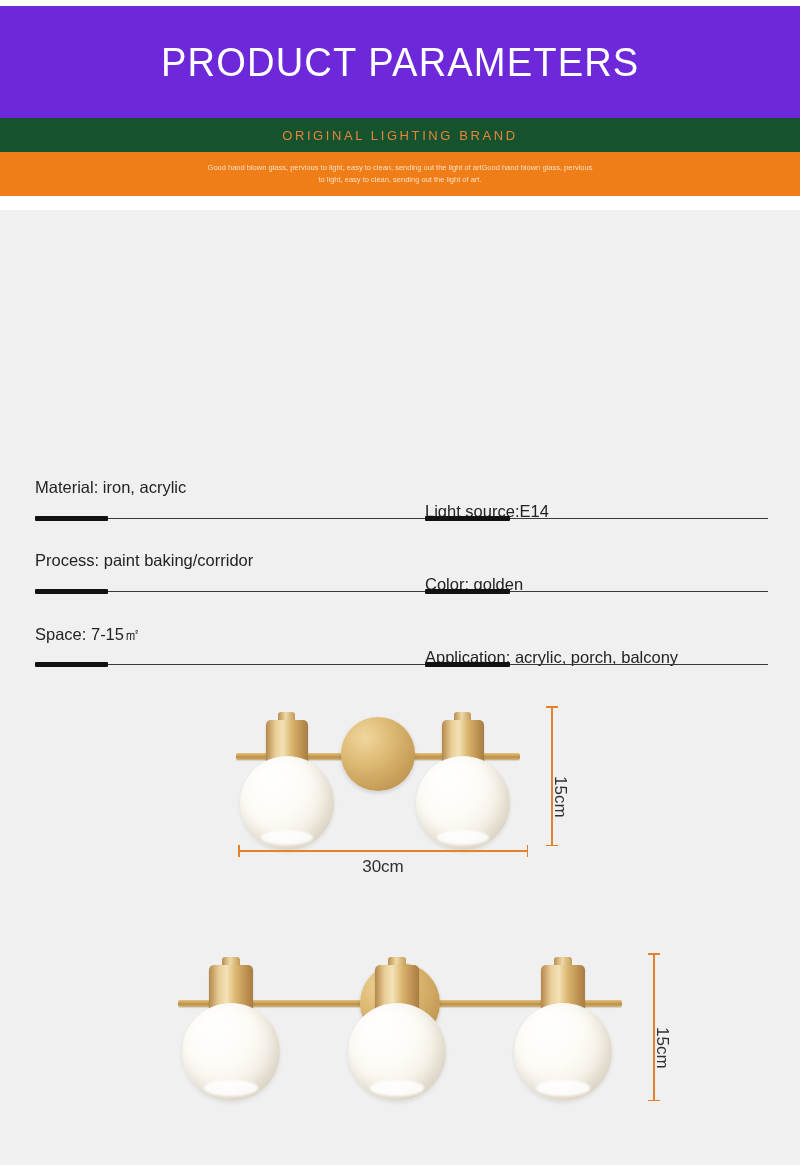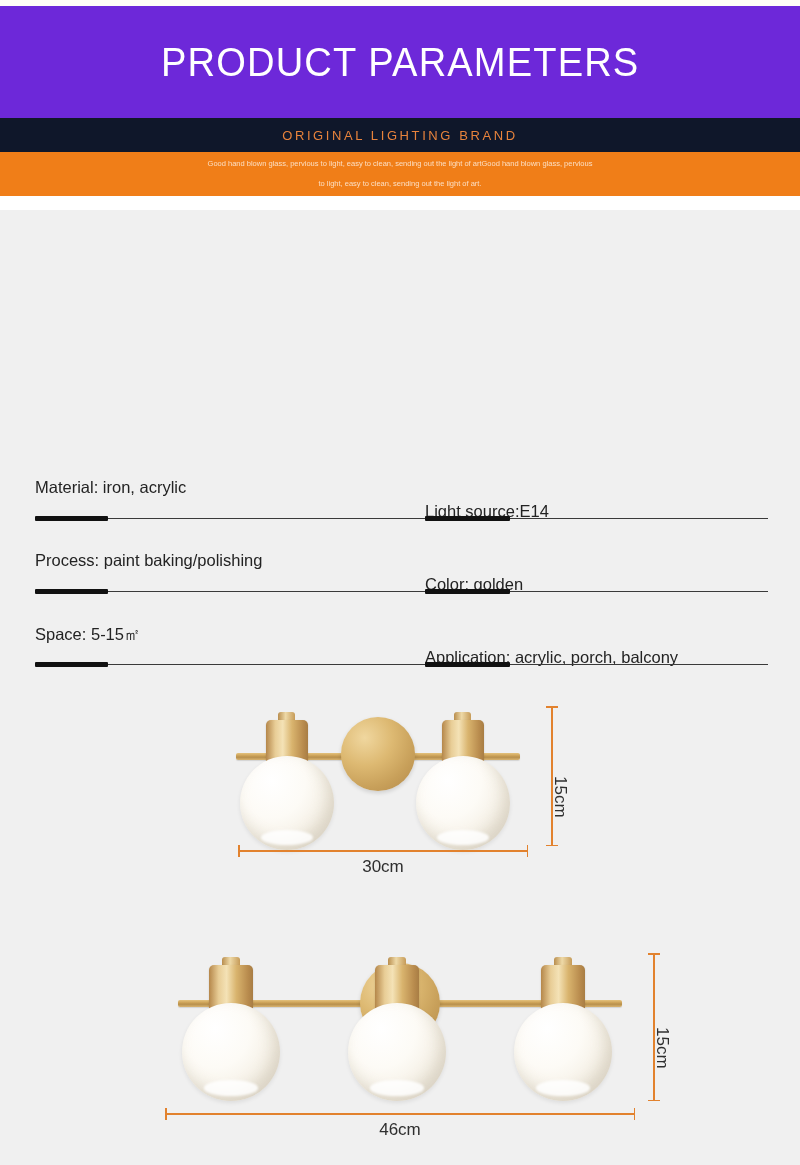--- a/index.html
+++ b/index.html
@@ -24,38 +24,38 @@
     color: #ffffff;
     font-size: 41px;
     letter-spacing: 1.2px;
     font-weight: 400;
     transform: scaleX(0.93);
     white-space: nowrap;
     font-family: "Liberation Sans Narrow", "Liberation Sans", sans-serif;
   }
   .hdr-white-band {
     position: absolute; left: 0; top: 118px; width: 800px; height: 34px;
-    background: #0f172a;
+    background: #14532d;
     display: flex; align-items: center; justify-content: center;
   }
   .hdr-subtitle {
     color: #e8833c;
     font-size: 13px;
     letter-spacing: 2.6px;
     white-space: nowrap;
   }
   .hdr-orange-band {
     position: absolute; left: 0; top: 152px; width: 800px; height: 44px;
     background: #f07e18;
     display: flex; flex-direction: column; align-items: center; justify-content: center;
   }
   .hdr-desc {
     color: #fde6d0;
     font-size: 7.5px;
-    line-height: 20px;
+    line-height: 12px;
     text-align: center;
     width: 390px;
     opacity: 0.92;
   }
   .hdr-bottom-white { position: absolute; left: 0; top: 196px; width: 800px; height: 14px; background: #ffffff; }
 
   
   .body-bg { position: absolute; left: 0; top: 210px; width: 800px; height: 955px; background: #f0f0f0; }
 
   
@@ -189,30 +189,30 @@
     <div class="spec-row">
       <div class="spec-cell left">Material: iron, acrylic</div>
       <div class="spec-cell right">Light source:E14</div>
       <div class="spec-line">
         <span class="thick-a"></span>
         <span class="thick-b"></span>
       </div>
     </div>
 
     <div class="spec-row">
-      <div class="spec-cell left">Process: paint baking/polishing</div>
+      <div class="spec-cell left">Process: paint baking/corridor</div>
       <div class="spec-cell right">Color: golden</div>
       <div class="spec-line">
         <span class="thick-a"></span>
         <span class="thick-b"></span>
       </div>
     </div>
 
     <div class="spec-row">
-      <div class="spec-cell left">Space: 5-15㎡</div>
+      <div class="spec-cell left">Space: 7-15㎡</div>
       <div class="spec-cell right">Application: acrylic, porch, balcony</div>
       <div class="spec-line">
         <span class="thick-a"></span>
         <span class="thick-b"></span>
       </div>
     </div>
 
   </div>
 
   <div class="diagram two">
@@ -281,22 +281,16 @@
 
     </div>
 
     <div class="dim-v" style="left:648px; top:28px; height:148px;">
       <div class="bar"></div>
       <div class="cap t"></div>
       <div class="cap b"></div>
       <div class="lab">15cm</div>
     </div>
 
-    <div class="dim-h" style="left:165px; top:183px; width:470px;">
-      <div class="bar"></div>
-      <div class="cap l"></div>
-      <div class="cap r"></div>
-      <div class="lab">46cm</div>
-    </div>
 
   </div>
 
 </div>
 
 </body></html>

